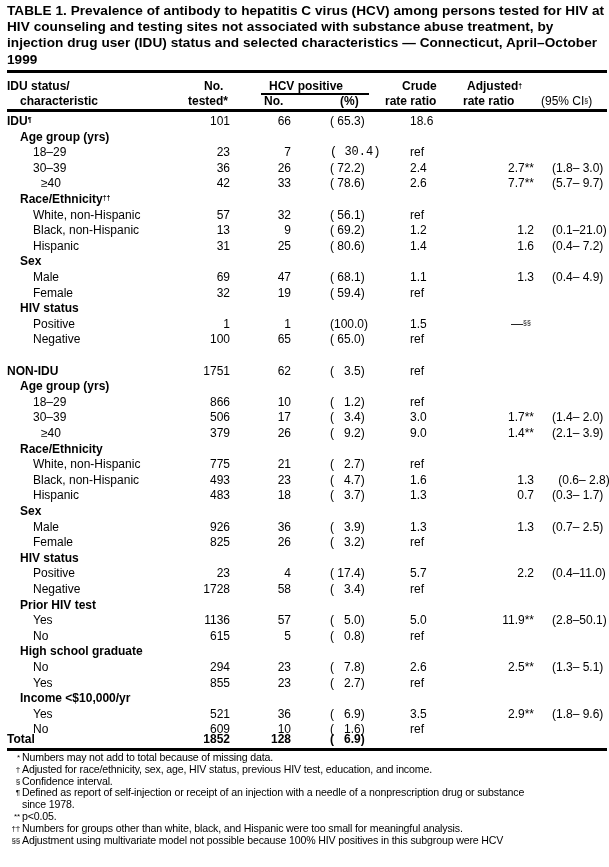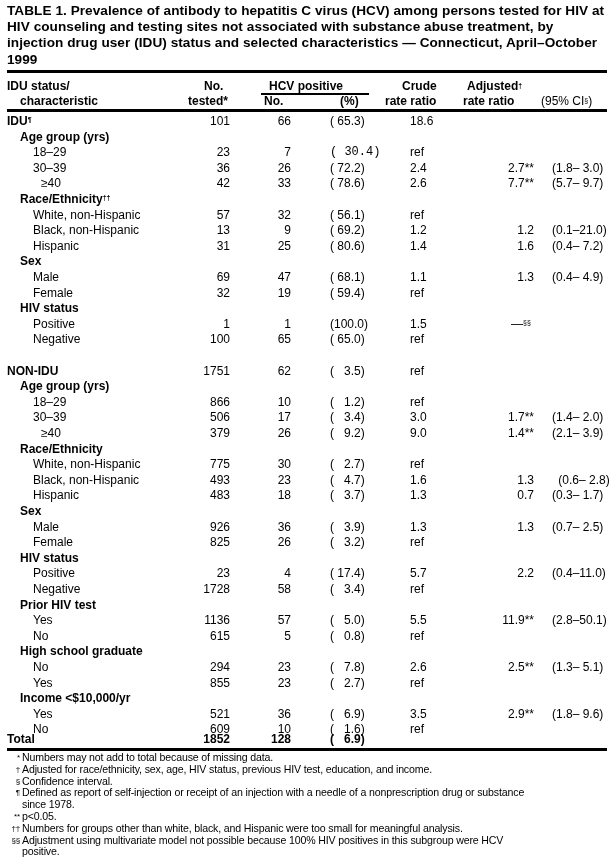--- a/index.html
+++ b/index.html
@@ -206,21 +206,21 @@
         <span class="cell c-crude">9.0</span>
         <span class="cell c-adj">1.4**</span>
         <span class="cell c-ci" style="white-space: pre;">(2.1– 3.9)</span>
       </div>
       <div class="row" style="top: 440.6px;">
         <span class="cell label l1">Race/Ethnicity</span>
       </div>
       <div class="row" style="top: 456.2px;">
         <span class="cell label l2">White, non-Hispanic</span>
         <span class="cell c-tested">775</span>
-        <span class="cell c-no">30</span>
+        <span class="cell c-no">21</span>
         <span class="cell c-pct" style="white-space: pre;">(   2.7)</span>
         <span class="cell c-crude">ref</span>
         <span class="cell c-adj"></span>
         <span class="cell c-ci" style="white-space: pre;"></span>
       </div>
       <div class="row" style="top: 471.8px;">
         <span class="cell label l2">Black, non-Hispanic</span>
         <span class="cell c-tested">493</span>
         <span class="cell c-no">23</span>
         <span class="cell c-pct" style="white-space: pre;">(   4.7)</span>
@@ -280,21 +280,21 @@
         <span class="cell c-ci" style="white-space: pre;"></span>
       </div>
       <div class="row" style="top: 596.6px;">
         <span class="cell label l1">Prior HIV test</span>
       </div>
       <div class="row" style="top: 612.2px;">
         <span class="cell label l2">Yes</span>
         <span class="cell c-tested">1136</span>
         <span class="cell c-no">57</span>
         <span class="cell c-pct" style="white-space: pre;">(   5.0)</span>
-        <span class="cell c-crude">5.5</span>
+        <span class="cell c-crude">5.0</span>
         <span class="cell c-adj">11.9**</span>
         <span class="cell c-ci" style="white-space: pre;">(2.8–50.1)</span>
       </div>
       <div class="row" style="top: 627.8px;">
         <span class="cell label l2">No</span>
         <span class="cell c-tested">615</span>
         <span class="cell c-no">5</span>
         <span class="cell c-pct" style="white-space: pre;">(   0.8)</span>
         <span class="cell c-crude">ref</span>
         <span class="cell c-adj"></span>
@@ -353,15 +353,15 @@
 
   <div class="rule thick" style="top:748px;"></div>
 
   <div id="footnotes">
       <div class="fn" style="top: 752px;"><span class="mark" style="font-size: 8px; vertical-align: top;">*</span><span>Numbers may not add to total because of missing data.</span></div>
       <div class="fn" style="top: 763.8px;"><span class="mark" style="font-size: 8px; vertical-align: top;">†</span><span>Adjusted for race/ethnicity, sex, age, HIV status, previous HIV test, education, and income.</span></div>
       <div class="fn" style="top: 775.6px;"><span class="mark" style="font-size: 8px; vertical-align: top;">§</span><span>Confidence interval.</span></div>
       <div class="fn" style="top: 787.4px;"><span class="mark" style="font-size: 8px; vertical-align: top;">¶</span><span>Defined as report of self-injection or receipt of an injection with a needle of a nonprescription drug or substance</span><div class="cont">since 1978.</div></div>
       <div class="fn" style="top: 811px;"><span class="mark" style="font-size: 8px; vertical-align: top;">**</span><span>p&lt;0.05.</span></div>
       <div class="fn" style="top: 822.8px;"><span class="mark" style="font-size: 8px; vertical-align: top;">††</span><span>Numbers for groups other than white, black, and Hispanic were too small for meaningful analysis.</span></div>
-      <div class="fn" style="top: 834.6px;"><span class="mark" style="font-size: 8px; vertical-align: top;">§§</span><span>Adjustment using multivariate model not possible because 100% HIV positives in this subgroup were HCV</span><div class="cont">positive.</div></div>
+      <div class="fn" style="top: 834.6px;"><span class="mark" style="font-size: 8px; vertical-align: top;">§§</span><span>Adjustment using multivariate model not possible because 100% HIV positives in this subgroup were HCV</span></div>
     </div>
 </div>
 
 </body></html>

